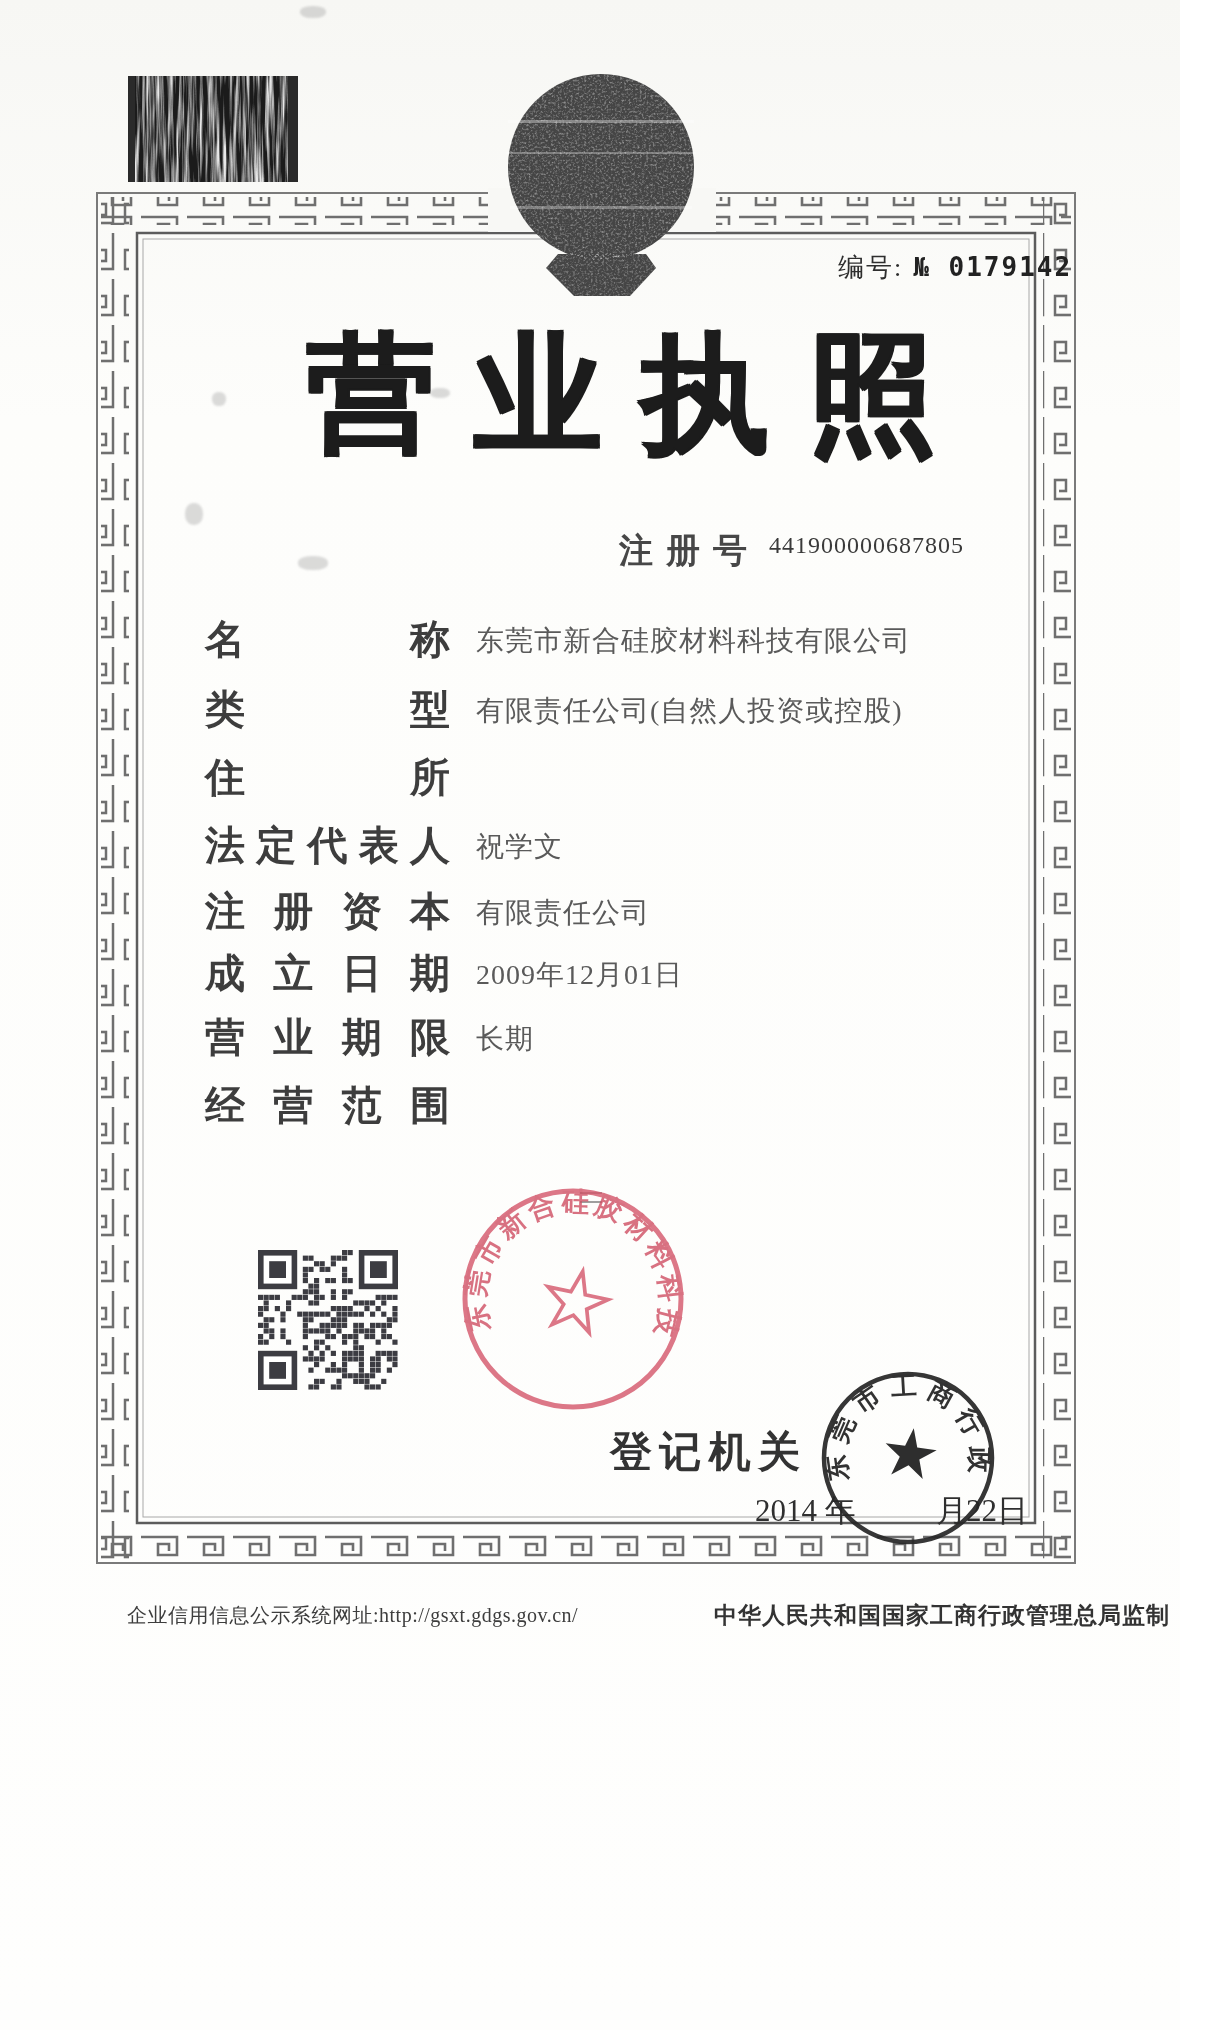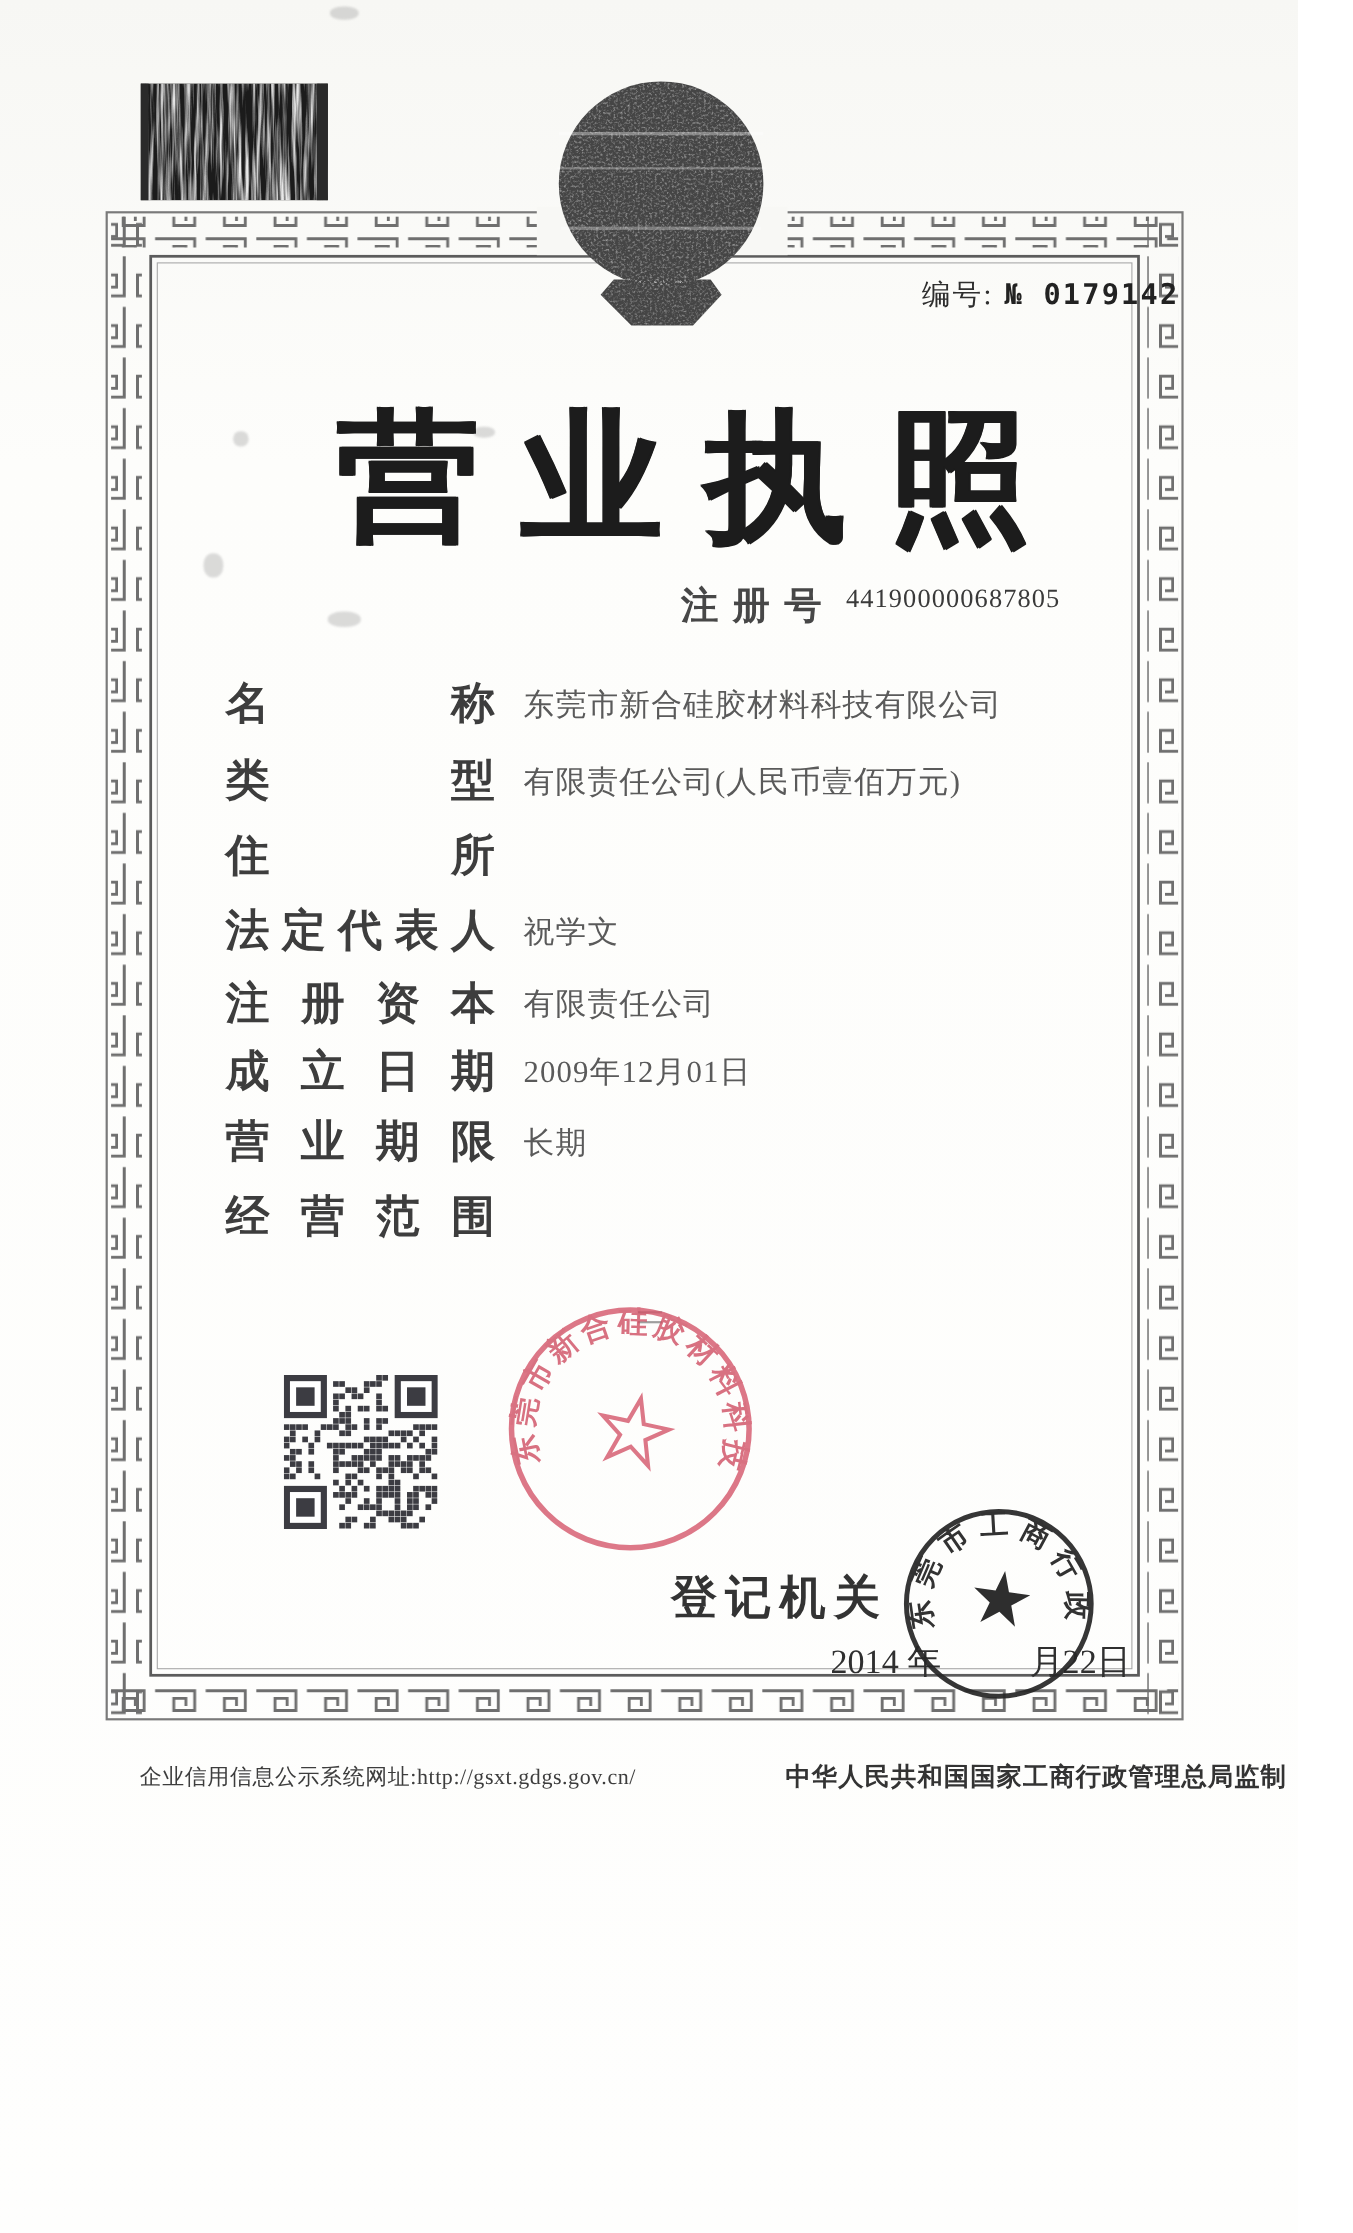--- a/index.html
+++ b/index.html
@@ -5,21 +5,21 @@
   html,body{margin:0;padding:0;background:#ffffff;}
   .page{position:relative;width:1180px;height:2030px;background:linear-gradient(#f7f7f4,#fdfdfb 420px,#fefefd);
         overflow:hidden;font-family:"Liberation Serif","DejaVu Serif",serif;color:#3f3f3f;}
   .abs{position:absolute;}
   svg{display:block;}
   
   .serial{top:250px;left:838px;font-size:26px;color:#2e2e2e;letter-spacing:2px;}
   .serial .num{font-family:"DejaVu Sans Mono","Liberation Mono",monospace;font-weight:700;font-size:26px;margin-left:10px;color:#222;}
   
   .title{top:330px;left:306px;font-size:128px;line-height:1;font-weight:900;color:#1c1c1c;letter-spacing:39px;
-         white-space:nowrap;text-shadow:2px 0 0 #1c1c1c,0 1.5px 0 #1c1c1c,2px 1.5px 0 #1c1c1c;margin-top:40px;}
+         white-space:nowrap;text-shadow:2px 0 0 #1c1c1c,0 1.5px 0 #1c1c1c,2px 1.5px 0 #1c1c1c;}
   
   .regrow{top:528px;left:619px;}
   .reg-label{display:flex;justify-content:space-between;width:128px;font-size:34px;color:#474747;font-weight:600;float:left;}
   .reg-num{position:absolute;left:150px;top:4px;font-size:24px;letter-spacing:1px;color:#3a3a3a;white-space:nowrap;}
   
   .row{left:0;width:1230px;height:56px;}
   .row .lbl{position:absolute;left:205px;width:245px;display:flex;justify-content:space-between;
             font-size:40px;font-weight:700;color:#3d3d3d;}
   .row .val{position:absolute;left:476px;top:10px;font-size:28px;color:#5a5a5a;letter-spacing:1px;white-space:nowrap;}
   .row .val.scope{top:8px;font-size:22px;line-height:31px;width:576px;white-space:normal;text-align:justify;color:#555;}
@@ -111,21 +111,21 @@
         <span>名</span>
         <span>称</span>
       </div>
     <div class="val">东莞市新合硅胶材料科技有限公司</div>
   </div>
   <div class="abs z2 row" style="top:682px;">
     <div class="lbl">
         <span>类</span>
         <span>型</span>
       </div>
-    <div class="val">有限责任公司(人民币壹佰万元)</div>
+    <div class="val">有限责任公司(自然人投资或控股)</div>
   </div>
   <div class="abs z2 row" style="top:750px;">
     <div class="lbl">
         <span>住</span>
         <span>所</span>
       </div>
   </div>
   <div class="abs z2 row" style="top:818px;">
     <div class="lbl">
         <span>法</span>

